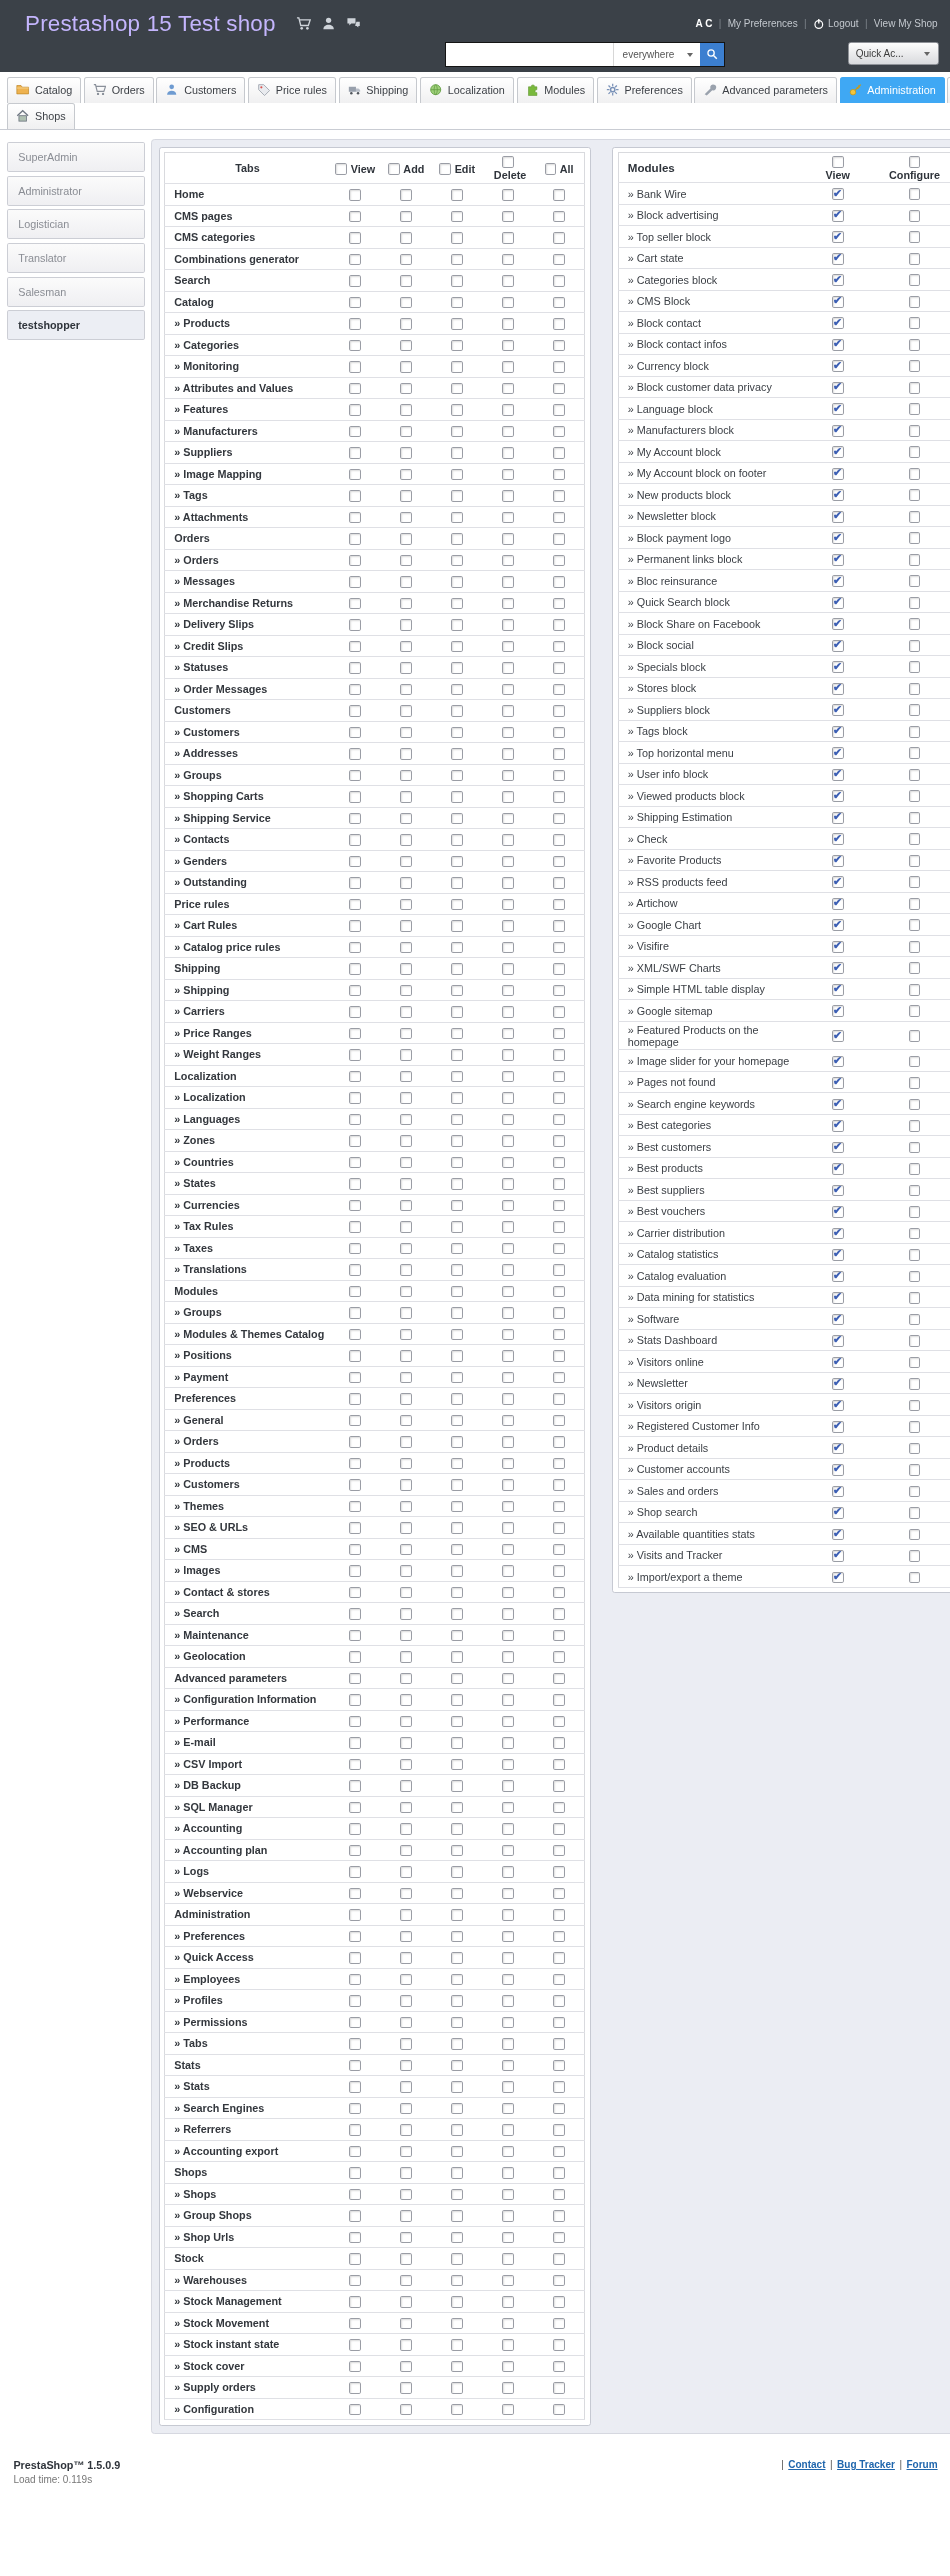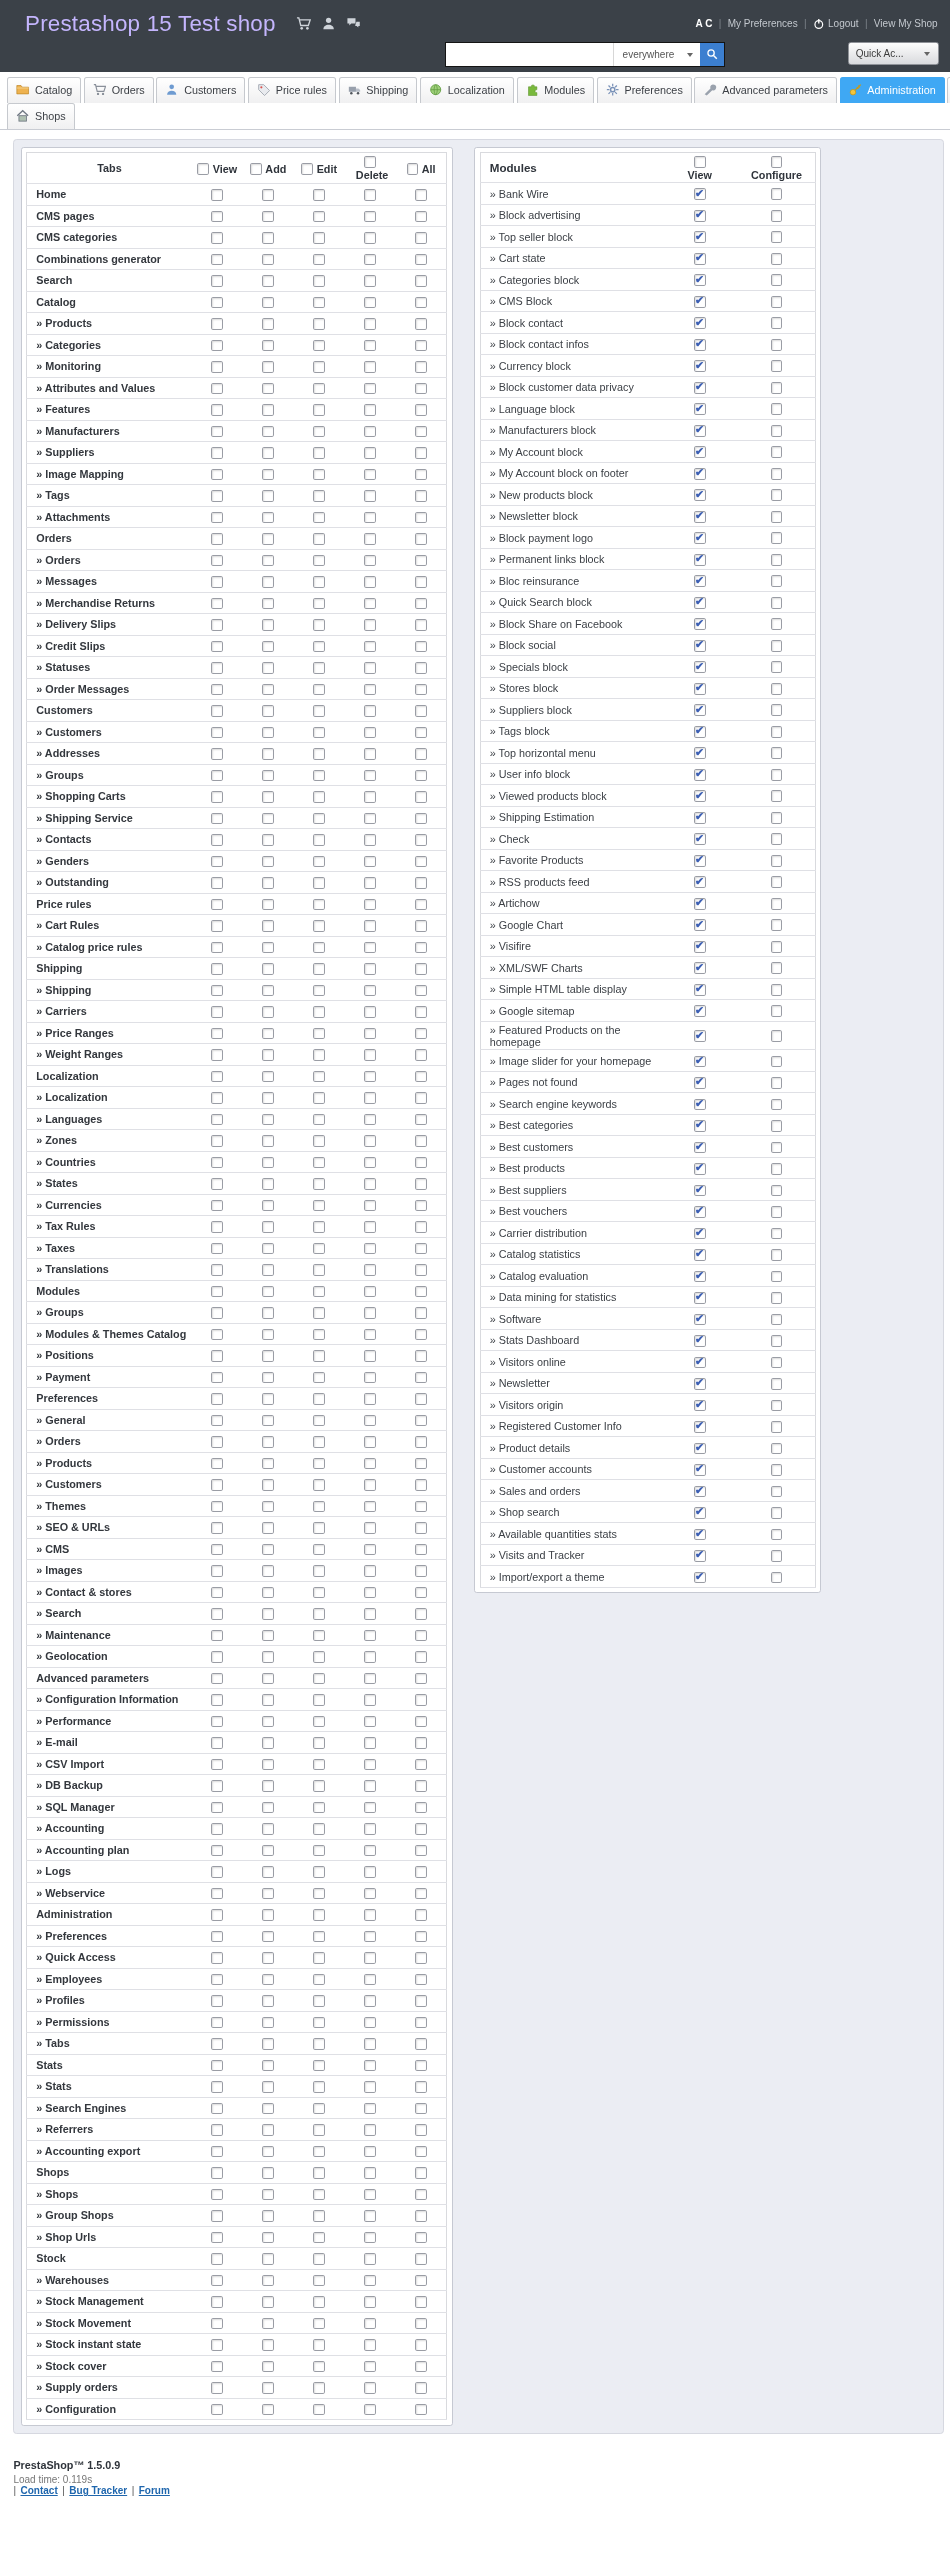--- a/index.html
+++ b/index.html
@@ -59,21 +59,21 @@
   .perm-table th.colhead span { margin-left:3.6px; vertical-align:middle; }
   .modules-table { width:336px; }
   .modules-table th.colhead { width:77px; font-weight:bold; }
   .modules-table th.mods-title { text-align:left; padding-left:9px; font-size:11.6px; }
   .modules-table th.colhead input { display:block; margin:0.9px auto 0.9px auto; }
 
   input[type=checkbox] { appearance:none; -webkit-appearance:none; width:11.6px; height:11.6px; border:0.9px solid #9a9da5; border-radius:1.8px; background:#fff; box-shadow:inset 0.9px 0.9px 1.8px rgba(0,0,0,0.15); margin:0; vertical-align:middle; position:relative; cursor:pointer; }
   input[type=checkbox]:checked::after { content:"✔"; position:absolute; left:0px; top:-2.7px; font-size:10.8px; font-weight:bold; color:#3c5fb4; }
 
   
-  .footer { display:flex; align-items:flex-start; padding:12.5px 13.4px 0 13.4px; font-size:10px;flex-direction:column; }
+  .footer { display:flex; justify-content:space-between; align-items:flex-start; padding:12.5px 13.4px 0 13.4px; font-size:10px; }
   .footer .version { font-weight:bold; color:#2f343b; font-size:10.8px; }
   .footer .loadtime { color:#777; margin-top:3.6px; }
   .footer-links { display:flex; gap:4.5px; align-items:center; }
   .footer-links a { color:#1f66ad; text-decoration:underline; font-weight:bold; cursor:pointer; }
   .footer-links .sep { color:#555; }
   .icon { display:inline-flex; }
 </style>
 </head>
 <body>
 
@@ -245,20 +245,28 @@
         </span>
         <span>Shops</span>
       </div>
     </div>
 </div>
 
 <div class="page">
 
 
   <div class="main">
+    <div class="sidebar">
+        <div class="profile-item">SuperAdmin</div>
+        <div class="profile-item">Administrator</div>
+        <div class="profile-item">Logistician</div>
+        <div class="profile-item">Translator</div>
+        <div class="profile-item">Salesman</div>
+        <div class="profile-item selected">testshopper</div>
+      </div>
 
     <div class="content-panel">
 
       <div class="table-card">
         <table class="perm-table inner">
           <thead>
             <tr>
               <th>Tabs</th>
             <th class="colhead"><input type="checkbox" style=""><span>View</span></th>
                 <th class="colhead"><input type="checkbox" style=""><span>Add</span></th>

